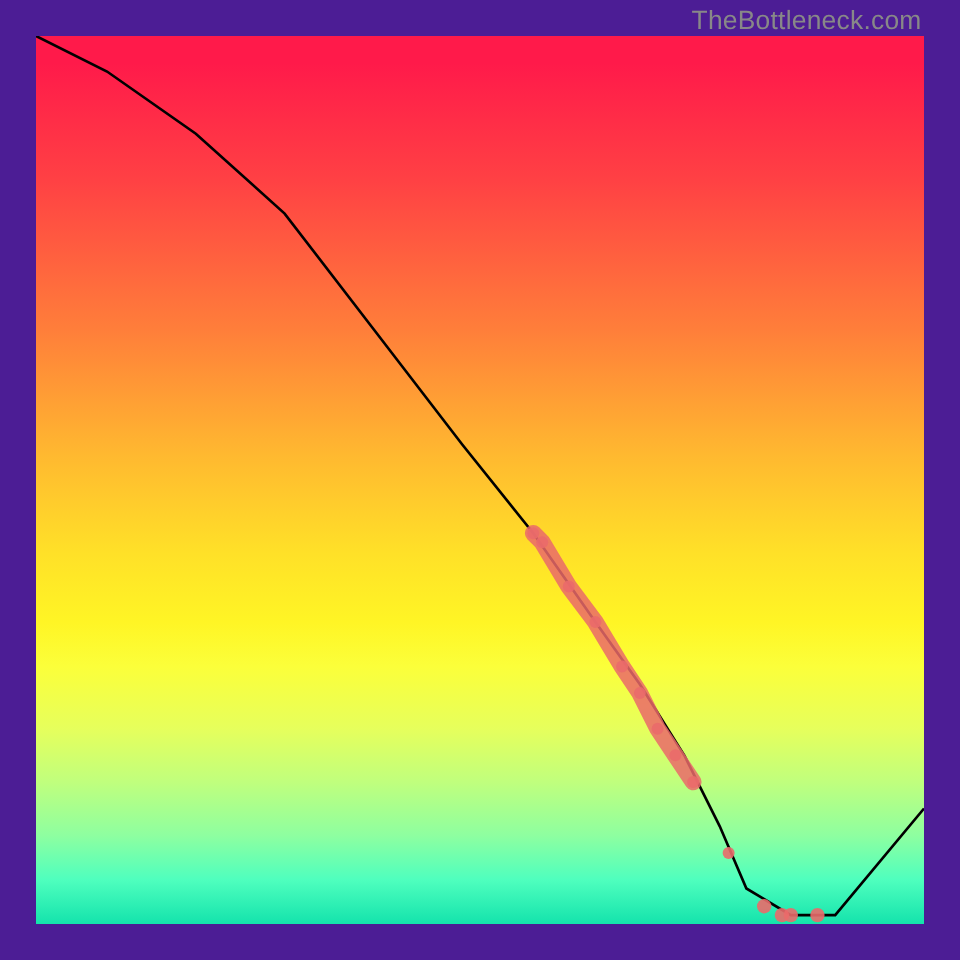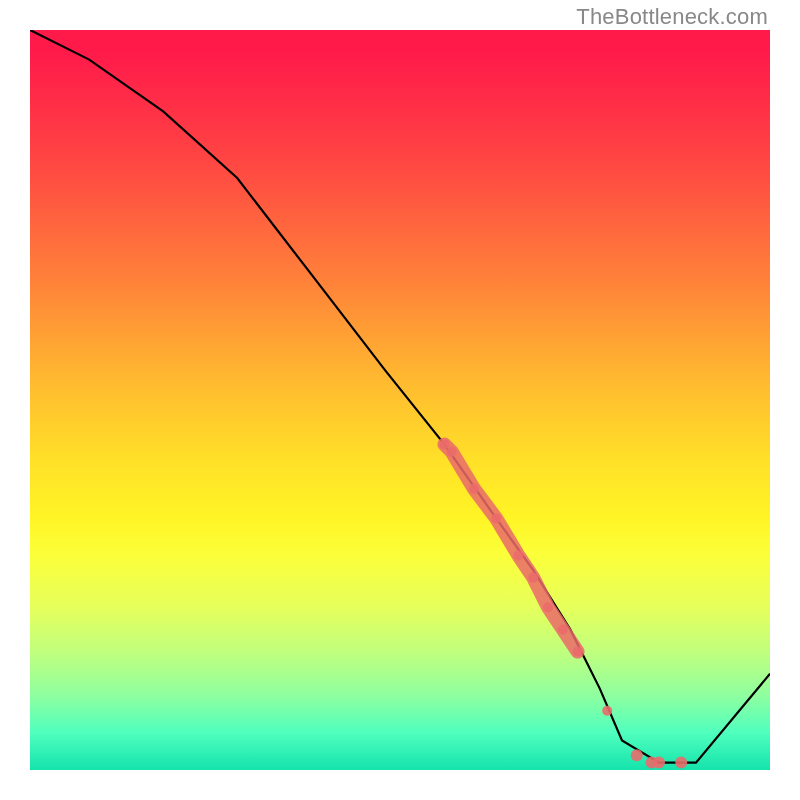--- a/index.html
+++ b/index.html
@@ -10,21 +10,21 @@
     background: #000;
     overflow: hidden;
     font-family: Arial, Helvetica, sans-serif;
   }
   .frame {
     position: absolute;
     top: 0;
     left: 0;
     width: 800px;
     height: 800px;
-    background: #ffffff;
+    background: #4c1d95;
   }
   .plot-area {
     position: absolute;
     top: 30px;
     left: 30px;
     width: 740px;
     height: 740px;
     overflow: hidden;
   }
   .gradient-bg {

